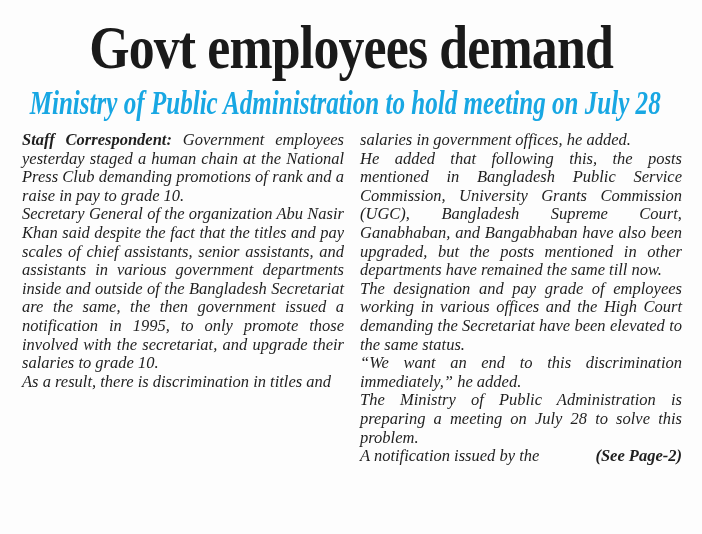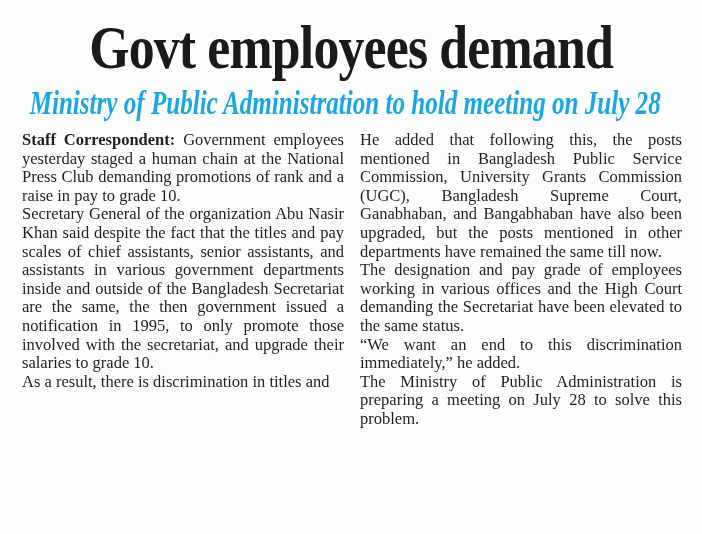--- a/index.html
+++ b/index.html
@@ -55,20 +55,21 @@
     white-space: nowrap;
     transform: scaleX(0.76);
     transform-origin: center;
     color: #18a7e3;
   }
   
   .body-columns {
     display: flex;
     gap: 16px;
     padding: 9px 20px 0 22px;
+    font-style: italic;
   }
   .col {
     width: 322px;
     flex: 1 1 0;
     text-align: justify;
     font-size: 16.5px;
     line-height: 18.6px;
     color: #1f1f1f;
   }
   .col p {
@@ -104,20 +105,25 @@
 
   <div class="body-columns">
 
     <div class="col">
       <p><b class="lead-in">Staff Correspondent:</b> <span>Government employees yesterday staged a human chain at the National Press Club demanding promotions of rank and a raise in pay to grade 10.</span></p>
       <p>Secretary General of the organization Abu Nasir Khan said despite the fact that the titles and pay scales of chief assistants, senior assistants, and assistants in various government departments inside and outside of the Bangladesh Secretariat are the same, the then government issued a notification in 1995, to only promote those involved with the secretariat, and upgrade their salaries to grade 10.</p>
       <p>As a result, there is discrimination in titles and</p>
     </div>
 
     <div class="col">
+      <p>salaries in government offices, he added.</p>
       <p>He added that following this, the posts mentioned in Bangladesh Public Service Commission, University Grants Commission (UGC), Bangladesh Supreme Court, Ganabhaban, and Bangabhaban have also been upgraded, but the posts mentioned in other departments have remained the same till now.</p>
       <p>The designation and pay grade of employees working in various offices and the High Court demanding the Secretariat have been elevated to the same status.</p>
       <p>“We want an end to this discrimination immediately,” he added.</p>
       <p>The Ministry of Public Administration is preparing a meeting on July 28 to solve this problem.</p>
+      <p class="last-line">
+        <span>A notification issued by the</span>
+        <b class="see-page">(See Page-2)</b>
+      </p>
     </div>
 
   </div>
 </div>
 
 </body></html>

